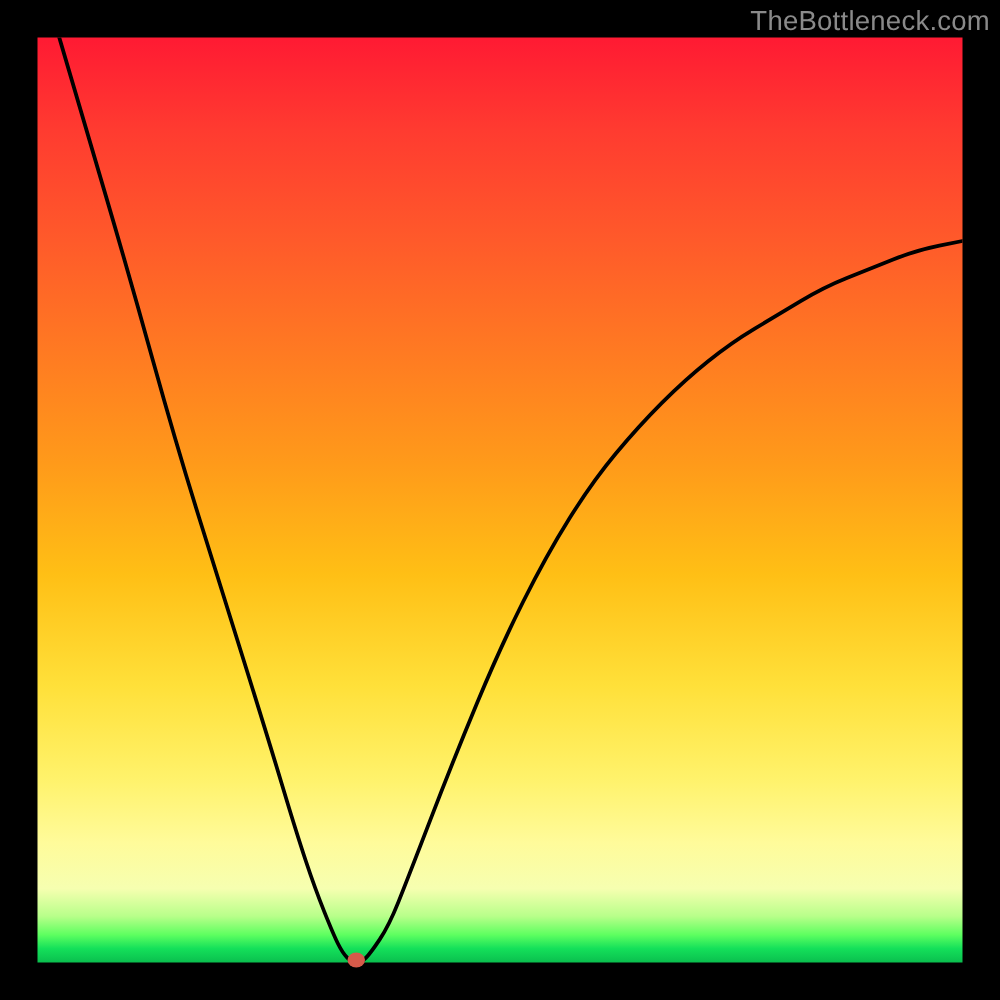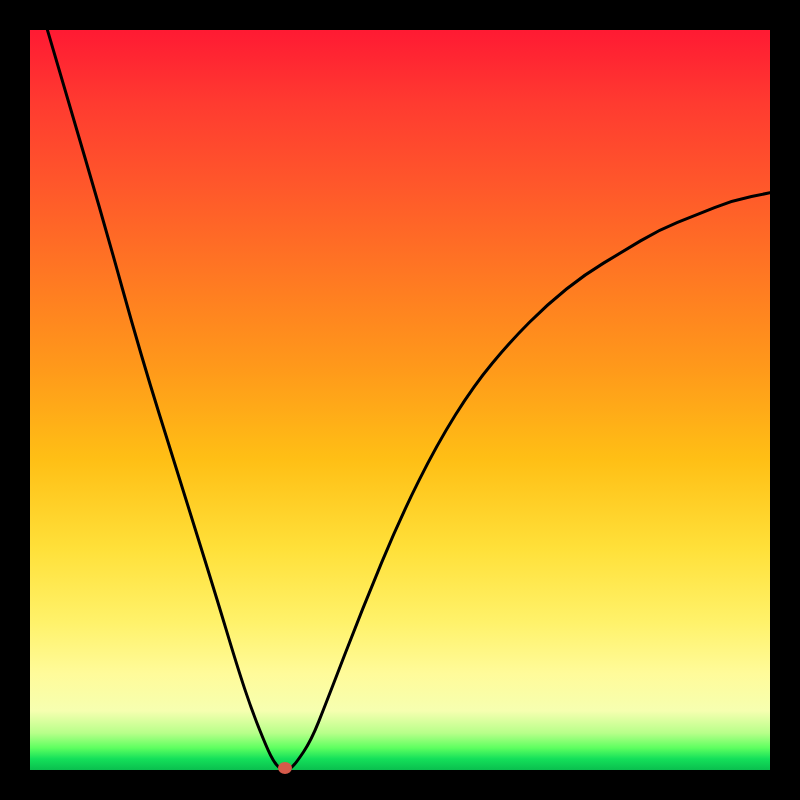--- a/index.html
+++ b/index.html
@@ -68,20 +68,21 @@
     font-weight: 500;
     letter-spacing: 0.2px;
     user-select: none;
   }
 </style>
 </head>
 <body>
 
 <div class="frame">
 
+  <div class="watermark">TheBottleneck.com</div>
 
   <div class="plot">
 
     <svg class="curve" viewBox="0 0 740 740" preserveAspectRatio="none">
       <path id="curve-path" d="M 0.0 -59.2 Q 0.0 -59.2 18.5 3.7 Q 37.0 66.6 55.5 129.5 Q 74.0 192.4 92.5 259.0 Q 111.0 325.6 129.5 384.8 Q 148.0 444.0 166.5 503.2 Q 185.0 562.4 196.1 599.4 Q 207.2 636.4 214.6 658.6 Q 222.0 680.8 229.4 699.3 Q 236.8 717.8 240.5 725.2 Q 244.2 732.6 247.9 736.3 Q 251.6 740.0 255.3 740.0 Q 259.0 740.0 262.7 736.3 Q 266.4 732.6 273.8 721.5 Q 281.2 710.4 288.6 691.9 Q 296.0 673.4 314.5 625.3 Q 333.0 577.2 351.5 532.8 Q 370.0 488.4 388.5 451.4 Q 407.0 414.4 425.5 384.8 Q 444.0 355.2 462.5 333.0 Q 481.0 310.8 499.5 292.3 Q 518.0 273.8 536.5 259.0 Q 555.0 244.2 573.5 233.1 Q 592.0 222.0 610.5 210.9 Q 629.0 199.8 647.5 192.4 Q 666.0 185.0 684.5 177.6 Q 703.0 170.2 721.5 166.5 T 740.0 162.8 " fill="none" stroke="#000000" stroke-width="3" stroke-linejoin="round" stroke-linecap="round"></path>
     </svg>
 
     <div class="dot" id="min-dot" style="left: 255.3px; top: 738px; background: rgb(214, 90, 74);"></div>
 
   </div>

